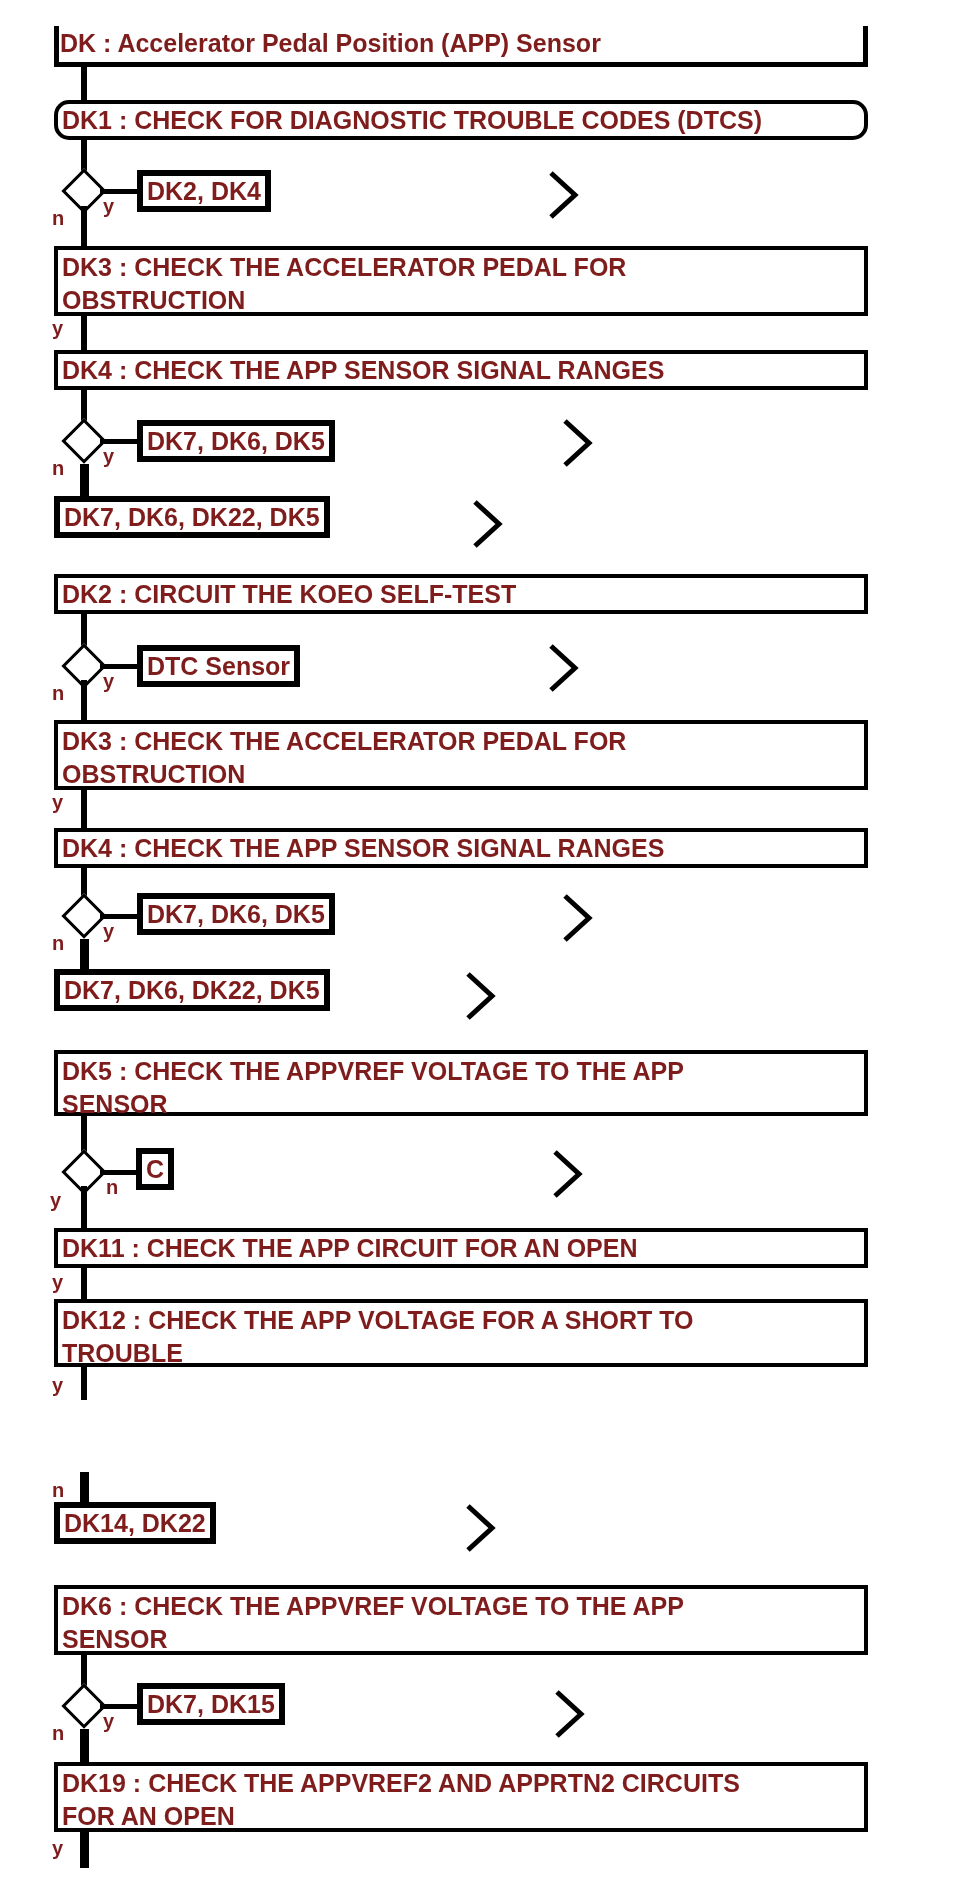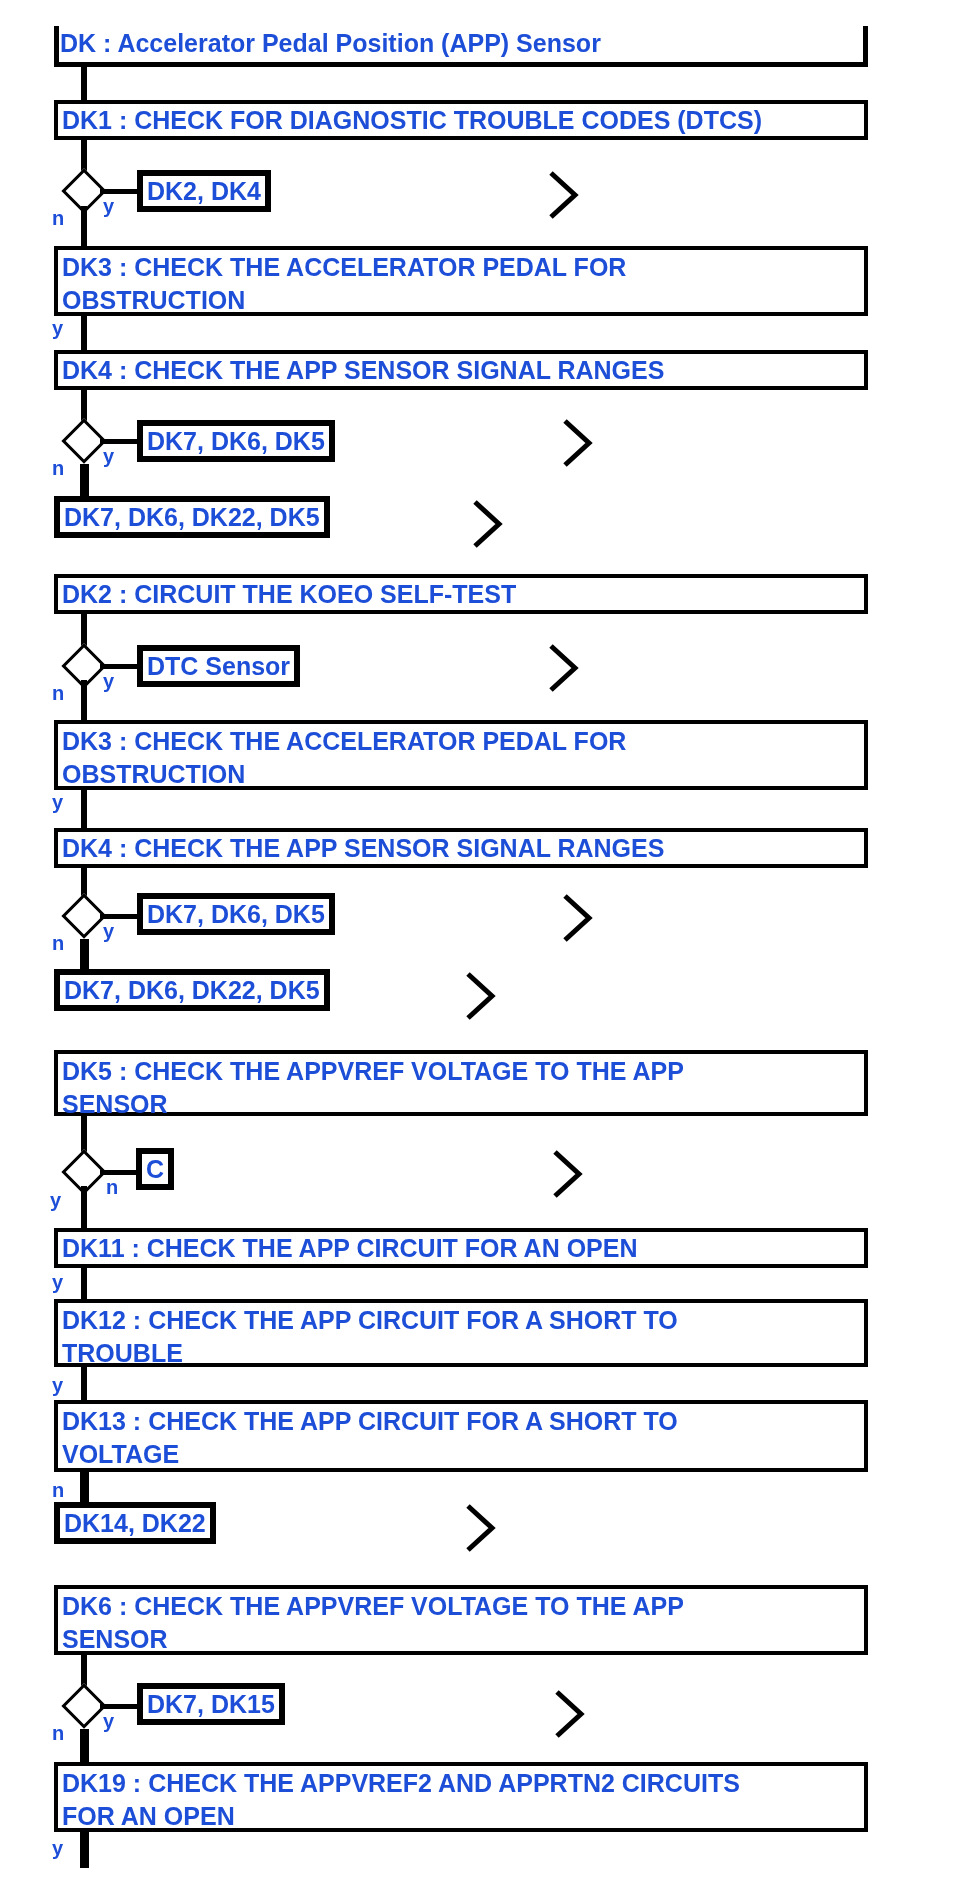--- a/index.html
+++ b/index.html
@@ -1,20 +1,20 @@
 <!DOCTYPE html>
 <html><head>
 <meta charset="utf-8">
 <style>
   html,body{margin:0;padding:0;background:#ffffff;}
   #chart{
     position:relative;
     width:880px;height:1900px;
     background:#fff;
-    color:#1d4ed8;
+    color:#7f1d1d;
     font-family:"Liberation Sans",sans-serif;
     overflow:hidden;
   }
   
   .box{
     position:absolute;left:54px;width:814px;
     border:4px solid #000;background:#fff;
     box-sizing:border-box;
     font-weight:bold;font-size:25px;line-height:33px;
     padding:1px 6px 0 4px;
@@ -61,21 +61,21 @@
 <body>
 
 <div id="chart">
 
   <div class="title-text">DK : Accelerator Pedal Position (APP) Sensor</div>
   <div class="tick" style="left:54px;top:26px;height:41px;"></div>
   <div class="tick" style="left:863px;top:26px;height:41px;"></div>
   <div class="hline" style="left:54px;top:62px;width:814px;"></div>
 
   <div class="vline" style="top:67px;height:33px;"></div>
-  <div class="box h1" style="top:100px;">
+  <div class="box h1" style="top:100px;border-radius:15px;">
     <div>DK1 : CHECK FOR DIAGNOSTIC TROUBLE CODES (DTCS)</div>
   </div>
 
   <div class="vline" style="top:140px;height:38px;"></div>
   <div class="diamond" style="left:68px;top:175px;"></div>
   <div class="hline" style="left:100px;top:189px;width:38px;"></div>
   <div class="ref" style="left:137px;top:170px;">DK2, DK4</div>
   <div class="lbl" style="left:103px;top:196px;">y</div>
   <div class="lbl" style="left:52px;top:208px;">n</div>
   <div class="chev" style="left:546px;top:169px;">
@@ -177,29 +177,25 @@
       </svg>
   </div>
 
   <div class="vline" style="top:1186px;height:42px;"></div>
   <div class="box h1" style="top:1228px;">
     <div>DK11 : CHECK THE APP CIRCUIT FOR AN OPEN</div>
   </div>
   <div class="lbl" style="left:52px;top:1272px;">y</div>
   <div class="vline" style="top:1268px;height:31px;"></div>
   <div class="box h2" style="top:1299px;height:68px;">
-    <div>DK12 : CHECK THE APP CIRCUIT FOR A SHORT TO</div>
+    <div>DK12 : CHECK THE APP VOLTAGE FOR A SHORT TO</div>
     <div>TROUBLE</div>
   </div>
   <div class="lbl" style="left:52px;top:1375px;">y</div>
   <div class="vline" style="top:1367px;height:33px;"></div>
-  <div class="box h2" style="top:1400px;height:72px;">
-    <div>DK13 : CHECK THE APP CIRCUIT FOR A SHORT TO</div>
-    <div>VOLTAGE</div>
-  </div>
   <div class="lbl" style="left:52px;top:1480px;">n</div>
   <div class="vline thick" style="top:1472px;height:30px;"></div>
   <div class="ref" style="left:54px;top:1502px;">DK14, DK22</div>
   <div class="chev" style="left:463px;top:1502px;">
     <svg viewBox="0 0 34 52">
         <polyline points="5,4 29,26 5,48" fill="none" stroke="#000" stroke-width="5"></polyline>
       </svg>
   </div>
 
   <div class="box h2" style="top:1585px;">

